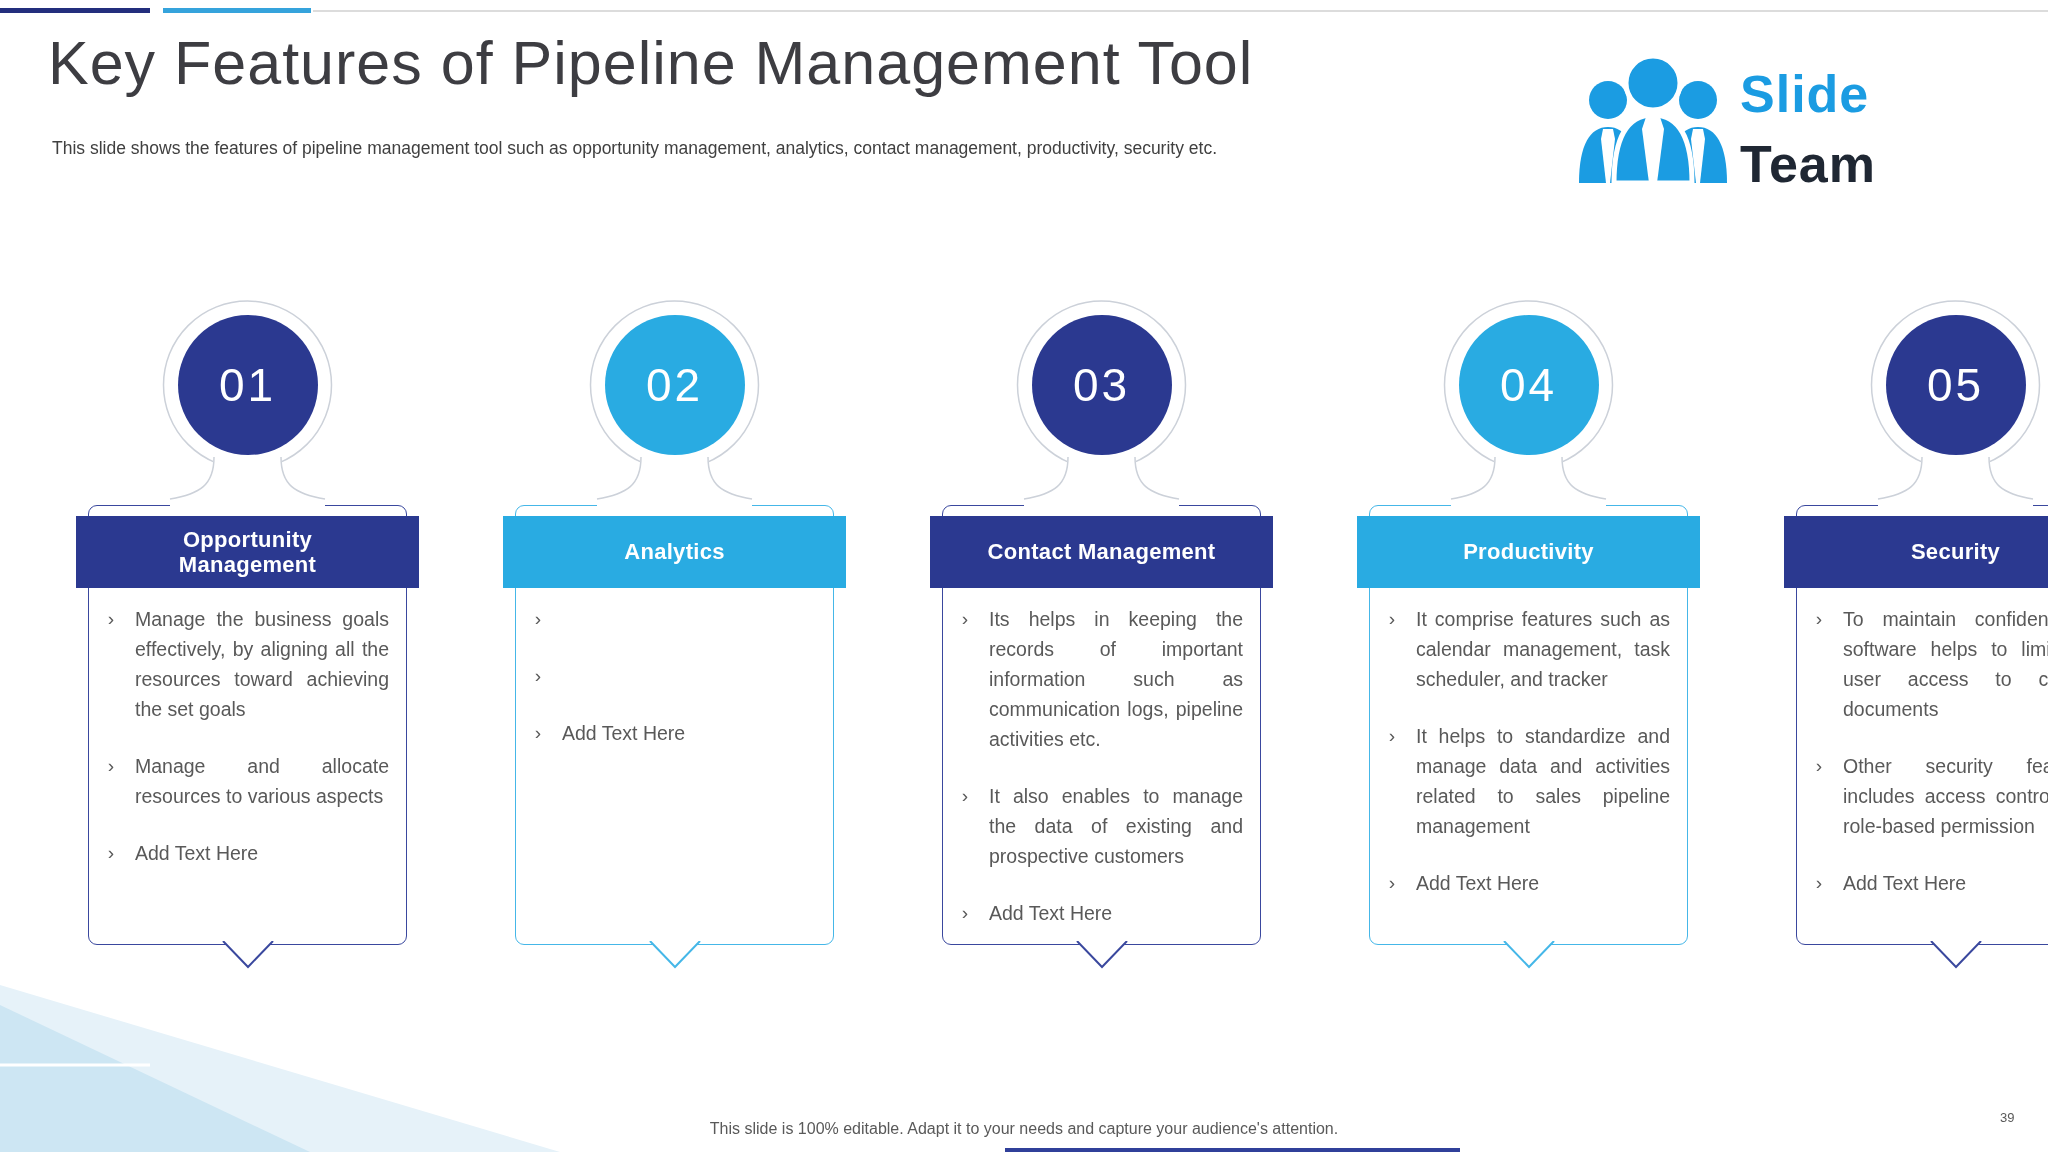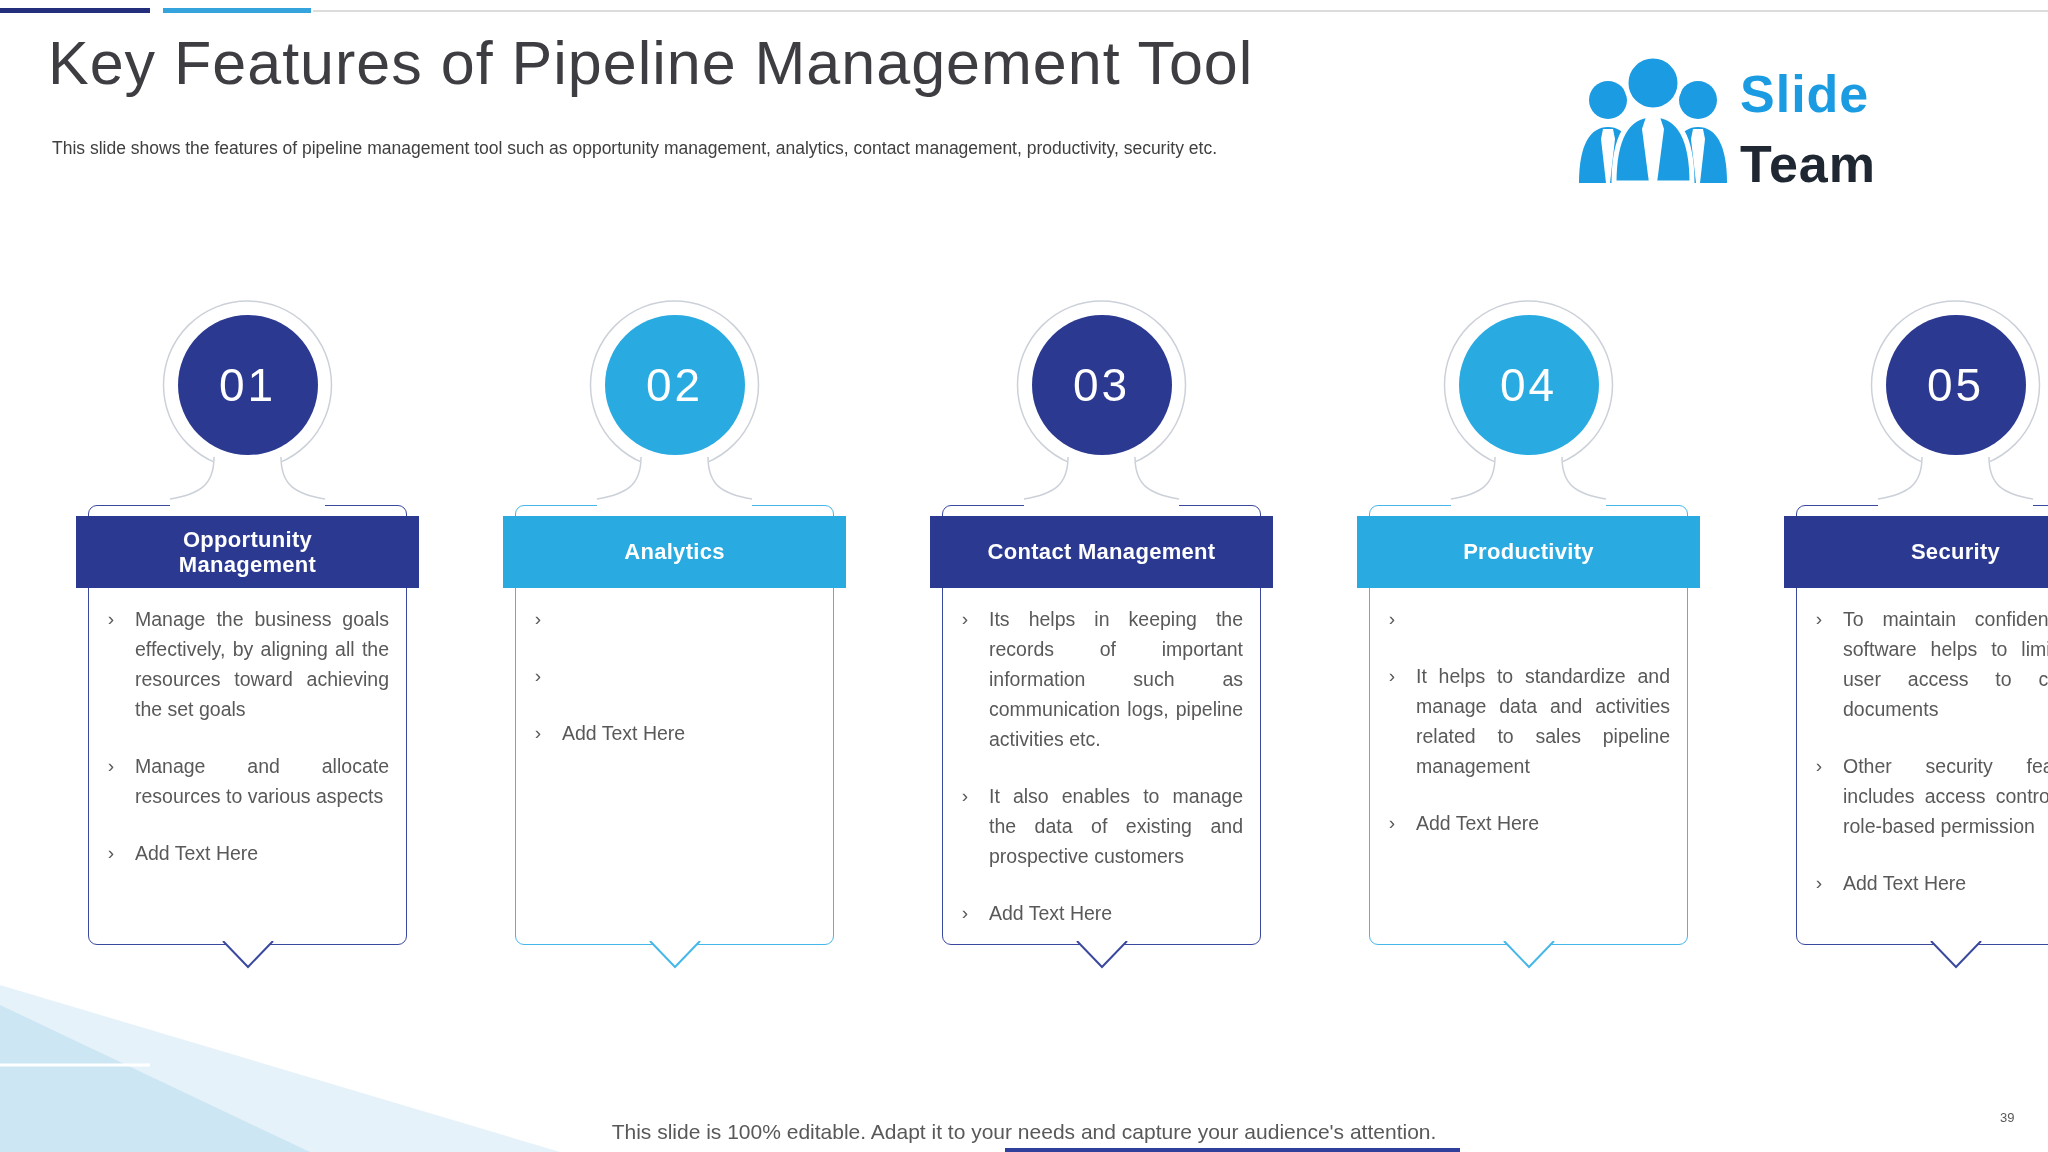--- a/index.html
+++ b/index.html
@@ -41,21 +41,21 @@
                padding:0 56px;box-sizing:border-box;}
   .card-title{color:#ffffff;font-size:22px;font-weight:700;line-height:1.15;letter-spacing:0.3px;}
   .card-body{position:absolute;top:98px;left:15px;right:17px;bottom:10px;}
   .bullet{display:flex;gap:17px;margin-bottom:27px;}
   .bullet .marker{flex:0 0 14px;color:#595959;font-size:19px;line-height:30px;text-align:center;}
   .bullet .btext{color:#595959;font-size:19.5px;line-height:30px;text-align:justify;}
   .tail{position:absolute;bottom:-27px;left:50%;transform:translateX(-50%);}
   .tail path{fill:#ffffff;stroke:var(--border);stroke-width:2;}
 
   .footer{position:absolute;top:1120px;left:0;width:100%;text-align:center;
-          font-size:21px;color:#595959;}
+          font-size:16px;color:#595959;}
   .page-num{position:absolute;top:1110px;left:1980px;font-size:13px;color:#595959;margin-left:20px;}
 
   .corner{position:absolute;left:0;bottom:0;}
   .bottom-bar{position:absolute;left:1005px;bottom:0;width:455px;height:4px;background:#30409a;}
 </style>
 </head>
 <body>
 
 <div class="slide">
 
@@ -207,20 +207,21 @@
       <div class="num-circle">
         <span class="num">04</span>
       </div>
       <div class="card">
         <div class="card-header">
           <span class="card-title">Productivity</span>
         </div>
         <div class="card-body">
     <div class="bullet">
       <span class="marker">›</span>
+      <span class="btext">It comprise features such as calendar management, task scheduler, and tracker</span>
     </div>
 
     <div class="bullet">
       <span class="marker">›</span>
       <span class="btext">It helps to standardize and manage data and activities related to sales pipeline management</span>
     </div>
 
     <div class="bullet">
       <span class="marker">›</span>
       <span class="btext">Add Text Here</span>

